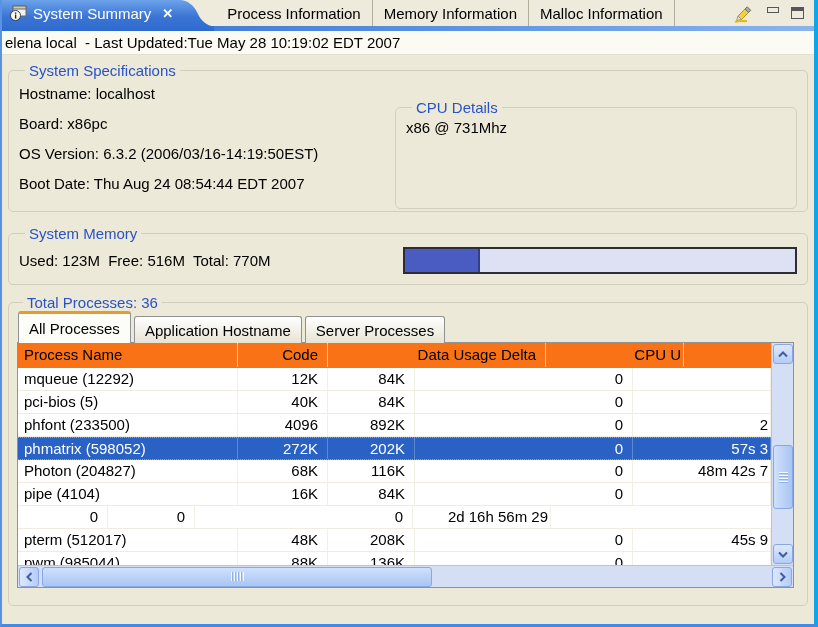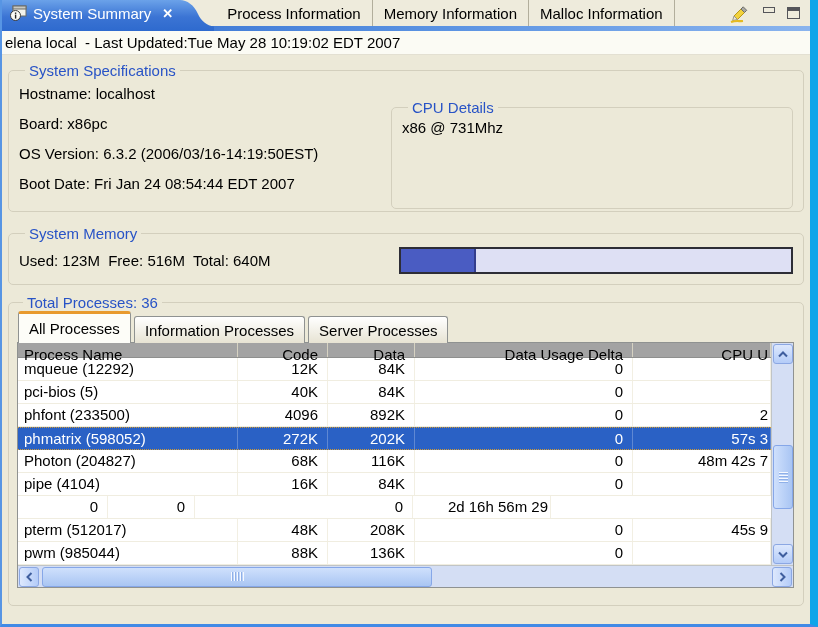--- a/index.html
+++ b/index.html
@@ -6,21 +6,21 @@
   html,body { width:818px; height:627px; overflow:hidden; }
   body {
     font-family: "Liberation Sans", sans-serif;
     font-size: 15px;
     color:#000;
     background:#ece9d8;
   }
   .view {
     width:818px; height:627px;
     border-left:2px solid #5795e4;
-    border-right:8px solid #0ea5e9;
+    border-right:4px solid #0ea5e9;
     border-bottom:3px solid #418ae6;
     display:flex; flex-direction:column;
     background:#ece9d8;
   }
 
   
   .tabbar { position:relative; height:31px; background:#eeebdc; display:flex; align-items:flex-start; flex:0 0 auto; }
   .band { position:absolute; left:0; right:0; bottom:0; height:5px;
           background:linear-gradient(90deg,#2e6ace 0%,#5b93e2 55%,#8ab4ee 100%); }
   .tab-active {
@@ -63,21 +63,21 @@
   .ptab { height:27px; display:flex; align-items:center; padding:0 10px;
           background:linear-gradient(180deg,#ffffff 0%,#e7e3d3 100%);
           border:1px solid #8f9291; border-bottom:none; border-radius:3px 3px 0 0;
           margin-right:3px; cursor:default; white-space:nowrap; }
   .ptab.active { height:32px; background:#fdfdf8;
           border-top:3px solid #e89a2e; }
 
   .table-outer { width:777px; border:1px solid #8f9291; background:#fff; margin-top:-1px; position:relative; z-index:1; }
   .table-flex { display:flex; }
   .tarea { width:753px; height:222px; overflow:hidden; background:#fff; }
-  .hdr { display:flex; height:15px; background:#a3a3a3; border-bottom:1px solid #8e8f8e; }
+  .hdr { display:flex; height:25px; background:#f97316; border-bottom:1px solid #8e8f8e; }
   .hdr .c { padding-top:3px; border-right:1px solid #d6d2c2; color:#000; }
   .row { display:flex; height:23px; border-bottom:1px solid #f0ede0; background:#fff; }
   .row .c { padding-top:2px; border-right:1px solid #f2efe3; white-space:nowrap; overflow:hidden; }
   .c  { flex:0 0 auto; }
   .c0 { width:220px; text-align:left;  padding-left:6px; padding-right:4px; }
   .c1 { width:90px;  text-align:right; padding-right:9px; }
   .c2 { width:87px;  text-align:right; padding-right:9px; }
   .c3 { width:218px; text-align:right; padding-right:9px; }
   .c4 { width:138px; text-align:right; padding-right:2px; }
   .row.selected { color:#fff; border-top:1px dotted #d09a35; border-bottom:1px dotted #d09a35; }
@@ -167,54 +167,53 @@
   <div class="statusline">elena local  - Last Updated:Tue May 28 10:19:02 EDT 2007</div>
 
   <div class="content">
 
     <fieldset class="fs-spec">
       <legend>System Specifications</legend>
       <div id="spec-fields">
           <div class="spec-line">Hostname: localhost</div>
           <div class="spec-line">Board: x86pc</div>
           <div class="spec-line">OS Version: 6.3.2 (2006/03/16-14:19:50EST)</div>
-          <div class="spec-line">Boot Date: Fri Jan 24 08:54:44 EDT 2007</div>
+          <div class="spec-line">Boot Date: Thu Aug 24 08:54:44 EDT 2007</div>
         </div>
       <fieldset class="fs-cpu">
         <legend>CPU Details</legend>
         <div class="cpu-line">x86 @ 731Mhz</div>
       </fieldset>
     </fieldset>
 
     <fieldset class="fs-mem">
       <legend>System Memory</legend>
       <div class="mem-row">
-        <span class="mem-text">Used: 123M  Free: 516M  Total: 640M</span>
+        <span class="mem-text">Used: 123M  Free: 516M  Total: 770M</span>
         <div class="progress" style="background: rgb(222, 224, 244);">
           <div id="mem-fill" class="progress-fill" style="width: 19.2%; background: rgb(74, 92, 194);"></div>
         </div>
       </div>
     </fieldset>
 
     <fieldset class="fs-proc">
       <legend>Total Processes: 36</legend>
 
       <div id="ptabs" class="ptabs">
           <div class="ptab active">All Processes</div>
-          <div class="ptab">Information Processes</div>
+          <div class="ptab">Application Hostname</div>
           <div class="ptab">Server Processes</div>
         </div>
 
       <div class="table-outer">
         <div class="table-flex">
           <div class="tarea">
             <div id="thdr" class="hdr">
                 <div class="c c0">Process Name</div>
                 <div class="c c1">Code</div>
-                <div class="c c2">Data</div>
                 <div class="c c3">Data Usage Delta</div>
                 <div class="c c4">CPU U</div>
               </div>
             <div id="tbody">
                 <div class="row">
                   <div class="c c0">mqueue (12292)</div>
                   <div class="c c1">12K</div>
                   <div class="c c2">84K</div>
                   <div class="c c3">0</div>
                   <div class="c c4"></div>

